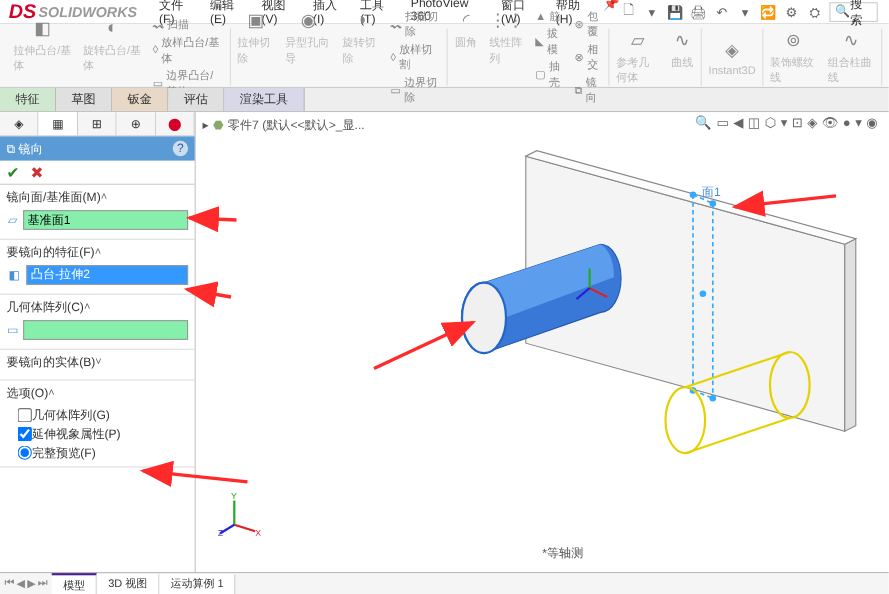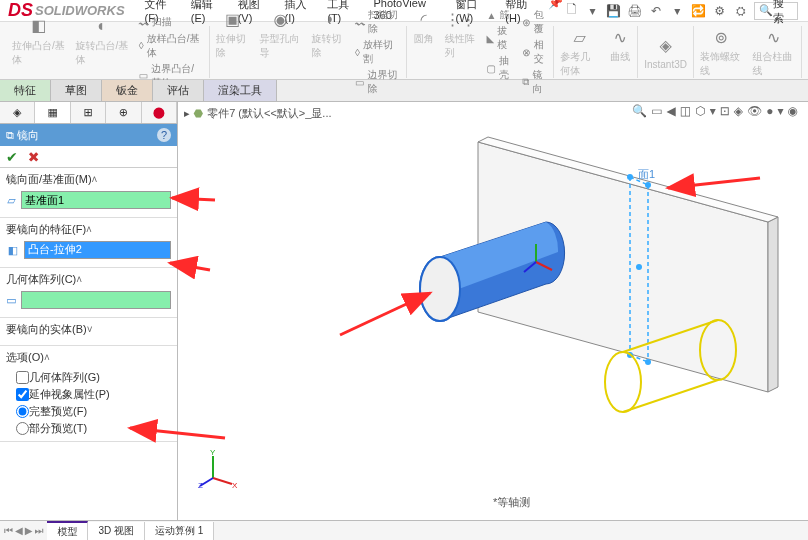--- a/index.html
+++ b/index.html
@@ -274,24 +274,20 @@
           <span>几何体阵列(G)</span>
         </label>
       <label class="opt-row">
           <input type="checkbox" checked="" style=""> 
           <span>延伸视象属性(P)</span>
         </label>
       <label class="opt-row">
           <input type="radio" name="pv" checked="" style=""> 
           <span>完整预览(F)</span>
         </label>
-      <label class="opt-row">
-          <input type="radio" name="pv" style=""> 
-          <span>部分预览(T)</span>
-        </label>
     </div>
   </div>
 
   <div class="viewport">
     <div class="breadcrumb">
       <span>▸</span>
       <span style="color:#8a6;">⬣</span>
       <span>零件7 (默认&lt;&lt;默认&gt;_显...</span>
     </div>
     <div class="vp-toolbar">

